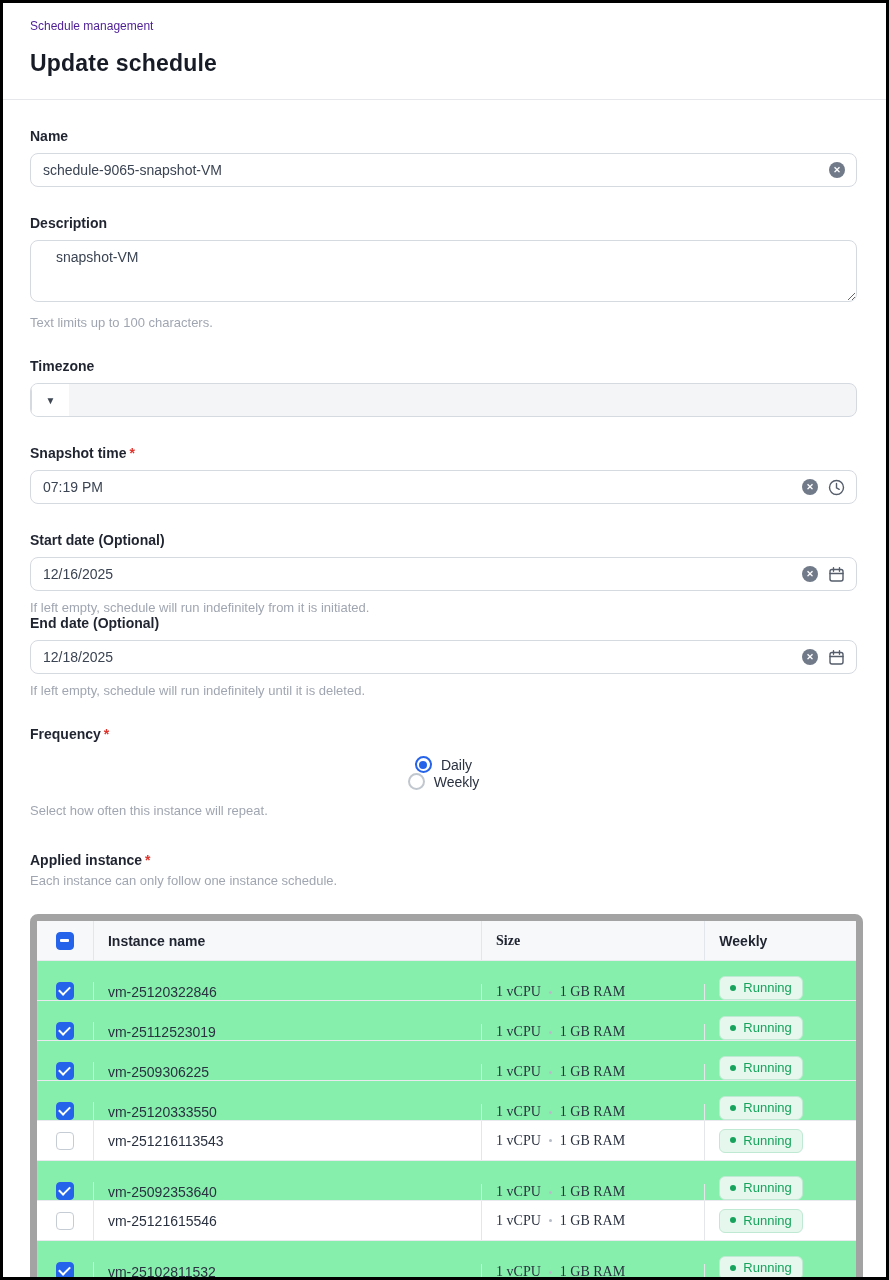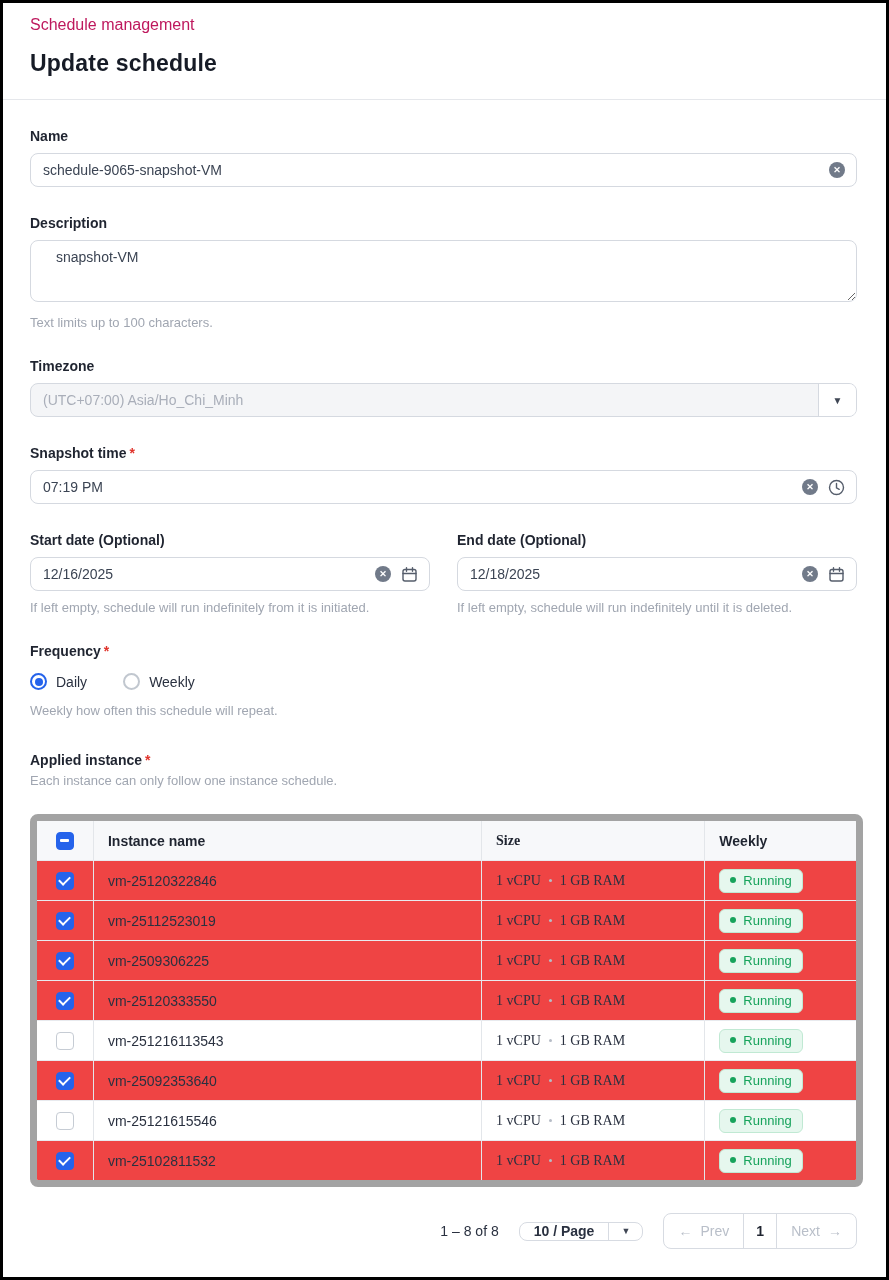--- a/index.html
+++ b/index.html
@@ -7,21 +7,21 @@
   body {
     width: 889px; height: 1280px;
     border: 3px solid #000;
     font-family: "Liberation Sans", sans-serif;
     color: #242a35;
     position: relative;
     overflow: hidden;
   }
   .topbar { padding: 13px 27px 0 27px; }
   .breadcrumb {
-    font-size: 16px; font-weight: 500; color: #be185d;
+    font-size: 12px; font-weight: 500; color: #4c1d95;
     text-decoration: none; display: inline-block; cursor: pointer;
   }
   h1.page-title { font-size: 23px; font-weight: 700; color: #161b26; margin-top: 16px; letter-spacing: .2px; }
   .divider { border: none; border-top: 1px solid #e5e7eb; margin-top: 22px; }
 
   .content { padding: 0 29px 0 27px; }
 
   .field { margin-top: 28px; }
   .field-label { font-size: 14px; font-weight: 700; color: #1f2430; margin-bottom: 9px; }
   .req { color: #e0342c; margin-left: 3px; font-weight: 700; }
@@ -59,37 +59,37 @@
   .select-value {
     flex: 1; display: flex; align-items: center; padding: 0 12px;
     font-size: 14px; color: #a9aeb9;
   }
   .select-arrow-btn {
     width: 38px; border-left: 1px solid #d5d9e0; background: #fff;
     display: flex; align-items: center; justify-content: center;
     font-size: 10px; color: #3f4654; cursor: pointer;
   }
 
-  .two-col { display: grid; grid-template-columns: 1fr 1fr; column-gap: 27px; }
+  .two-col { display: grid; grid-template-columns: 1fr; column-gap: 27px; }
 
   
-  .radio-row { display: flex; align-items: center; gap: 36px; margin-top: 14px; }
+  .radio-row { display: flex; align-items: center; margin-top: 14px; flex-direction: column; }
   .radio-opt { display: flex; align-items: center; gap: 9px; cursor: pointer; }
   .radio-circle { width: 17px; height: 17px; border-radius: 50%; border: 2px solid #c1c7cf; background: #fff; position: relative; }
   .radio-opt.selected .radio-circle { border-color: #2563eb; }
   .radio-opt.selected .radio-circle::after {
     content: ""; position: absolute; inset: 2.5px; border-radius: 50%; background: #2563eb;
   }
   .radio-label { font-size: 14px; color: #2a3140; }
 
   
   .instance-table { margin-top: 26px; width: 833px; border: 7px solid #a3a3a3; border-radius: 8px; overflow: hidden; }
   .t-row { display: flex; align-items: stretch; height: 40px; background: #fff; border-top: 1px solid #e8eaee; }
   .t-row.header { background: #f7f8fa; border-top: none; height: 39px; }
-  .t-row.checked { background: #ef4444; }
+  .t-row.checked { background: #86efac; align-items: flex-end; }
   .t-cell { display: flex; align-items: center; padding: 0 14px; font-size: 14px; color: #2a3140; border-right: 1px solid #e3e6ea; }
   .t-cell:last-child { border-right: none; }
   .col-check { width: 58px; justify-content: center; padding: 0; }
   .col-name { width: 395px; }
   .col-size { width: 227px; font-family: Liberation Serif, serif; }
   .col-status { width: 153px; }
   .t-row.header .t-cell { font-weight: 700; color: #1f2430; }
 
   .cb {
     width: 18px; height: 18px; border-radius: 4px;
@@ -156,21 +156,20 @@
 
   <div class="field">
     <div class="field-label">Description</div>
     <textarea class="area-input" style="">snapshot-VM</textarea>
     <div class="helper">Text limits up to 100 characters.</div>
   </div>
 
   <div class="field">
     <div class="field-label">Timezone</div>
     <div class="select-wrap">
-      <div class="select-value">(UTC+07:00) Asia/Ho_Chi_Minh</div>
       <div class="select-arrow-btn">
         <span>▼</span>
       </div>
     </div>
   </div>
 
   <div class="field">
     <div class="field-label">
       <span>Snapshot time</span><span class="req">*</span>
     </div>
@@ -230,21 +229,21 @@
     <div class="radio-row">
       <div class="radio-opt selected">
         <span class="radio-circle"></span>
         <span class="radio-label">Daily</span>
       </div>
       <div class="radio-opt">
         <span class="radio-circle"></span>
         <span class="radio-label">Weekly</span>
       </div>
     </div>
-    <div class="helper" style="margin-top:13px">Weekly how often this schedule will repeat.</div>
+    <div class="helper" style="margin-top:13px">Select how often this instance will repeat.</div>
   </div>
 
   <div class="field" style="margin-top:34px">
     <div class="field-label" style="margin-bottom:5px">
       <span>Applied instance</span><span class="req">*</span>
     </div>
     <div class="helper" style="margin-top:0">Each instance can only follow one instance schedule.</div>
 
     <div class="instance-table">
       <div class="t-row header">

